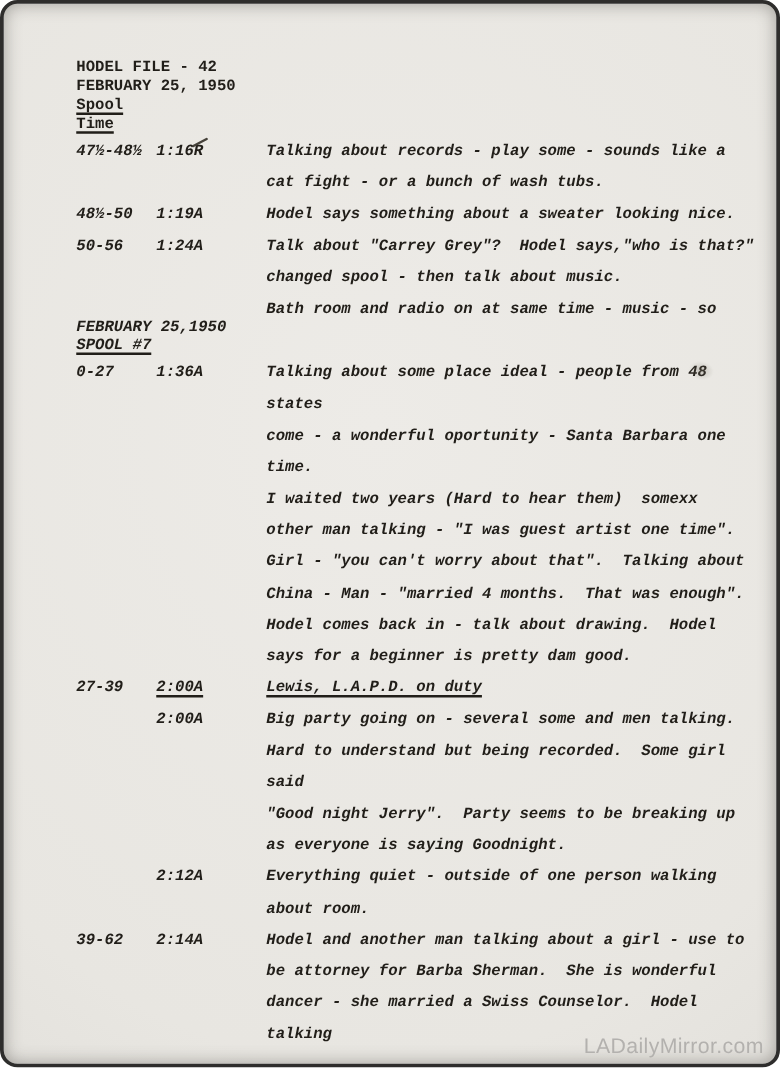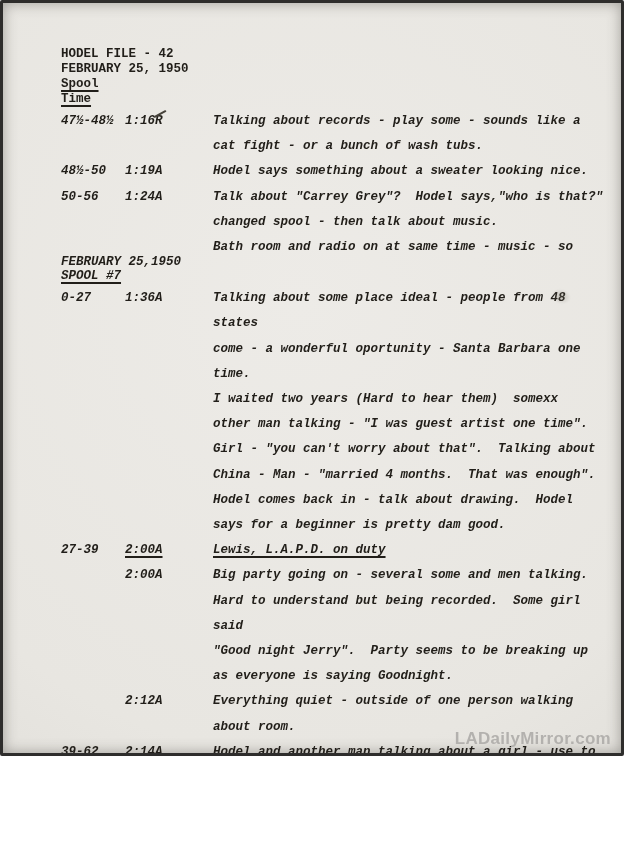--- a/index.html
+++ b/index.html
@@ -1,21 +1,21 @@
 <!DOCTYPE html>
 <html style="--paper: #e8e6e1; --ink: #211e19; --border: #2e2d2c; --wm: #b3b1ae;"><head>
 <meta charset="utf-8">
 <style>
   html,body{margin:0;padding:0;background:#ffffff;}
   .scan{
     position:relative;
-    width:624px;height:756px;
+    width:624px;height:854px;
     box-sizing:border-box;
     border:3px solid var(--border,#2e2d2c);
-    border-radius:2px;
+    border-radius:14px;
     background:radial-gradient(120% 100% at 48% 40%, #edebe7 0%, var(--paper,#e8e6e1) 60%, #dbd9d4 100%);
     box-shadow: inset 0 0 14px rgba(70,68,64,.45);
     overflow:hidden;
     font-family:"Liberation Mono","DejaVu Sans Mono",monospace;
     font-weight:700;
     color:var(--ink,#211e19);
     font-size:12.5px;
   }
   .page{position:absolute;left:58px;top:44px;right:14px;}
   .doc-header{line-height:15px;}
@@ -29,21 +29,21 @@
     content:"";position:absolute;left:28px;top:4px;width:14px;height:2px;
     background:#46423a;transform:rotate(-28deg);border-radius:1px;
   }
   .body{flex:1;}
   .line{line-height:25.2px;white-space:pre-wrap;}
   .section{display:block;margin-top:-5px;margin-bottom:3px;}
   .sline{line-height:14px;white-space:pre;}
   .watermark{
     position:absolute;right:10px;bottom:4px;
     font-family:"Liberation Sans","DejaVu Sans",sans-serif;
-    font-weight:700;font-size:17px;color:var(--wm,#b3b1ae);
+    font-weight:400;font-size:17px;color:var(--wm,#b3b1ae);
     letter-spacing:.3px;
   }
   .smudge{
     position:absolute;left:548px;top:286px;width:20px;height:15px;
     background:radial-gradient(closest-side, rgba(118,112,100,.32), rgba(118,112,100,0));
     filter:blur(.6px);transform:rotate(12deg);
   }
 </style>
 </head>
 <body>

